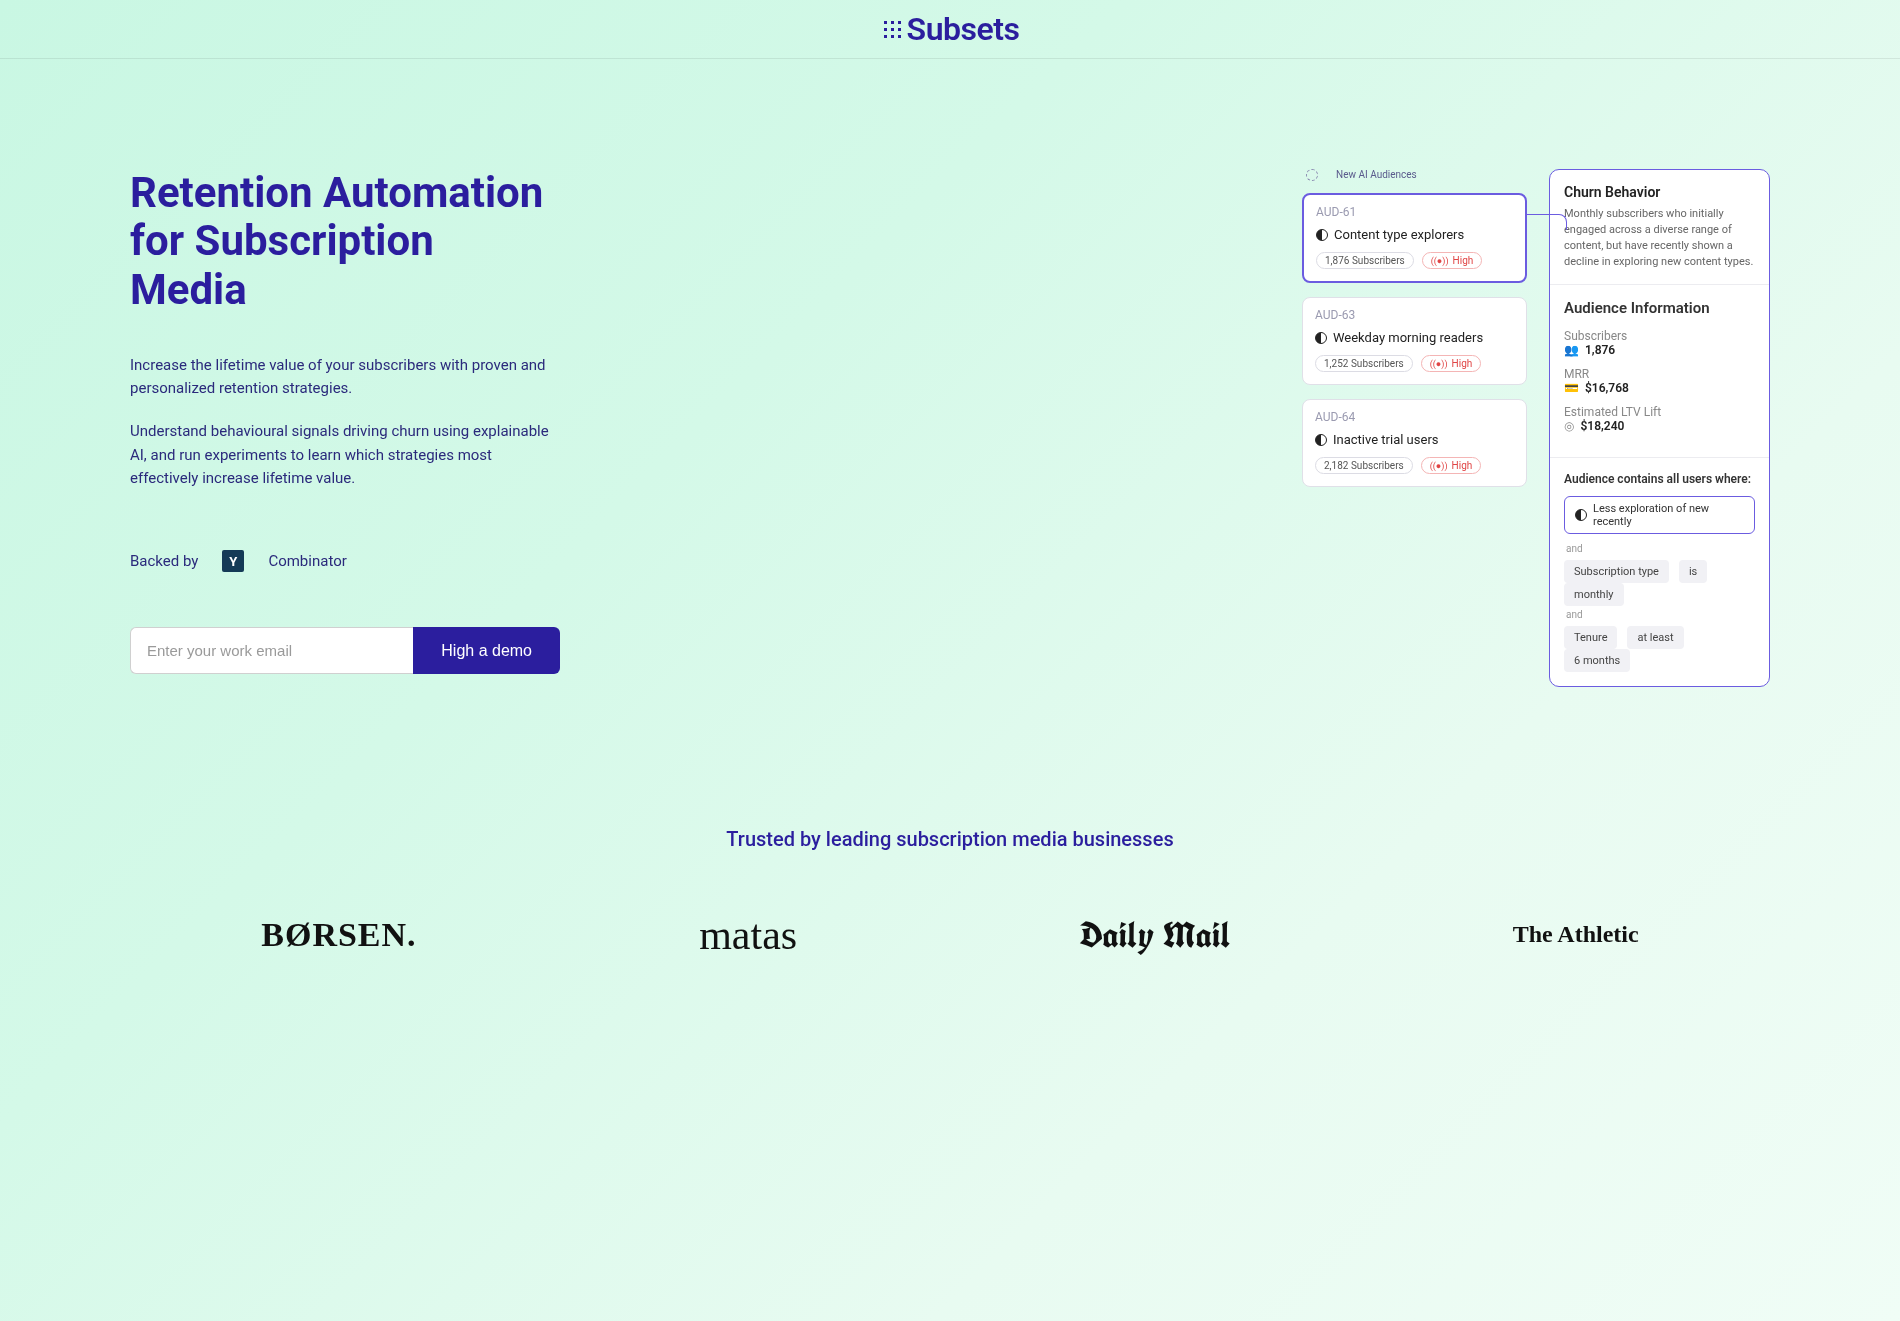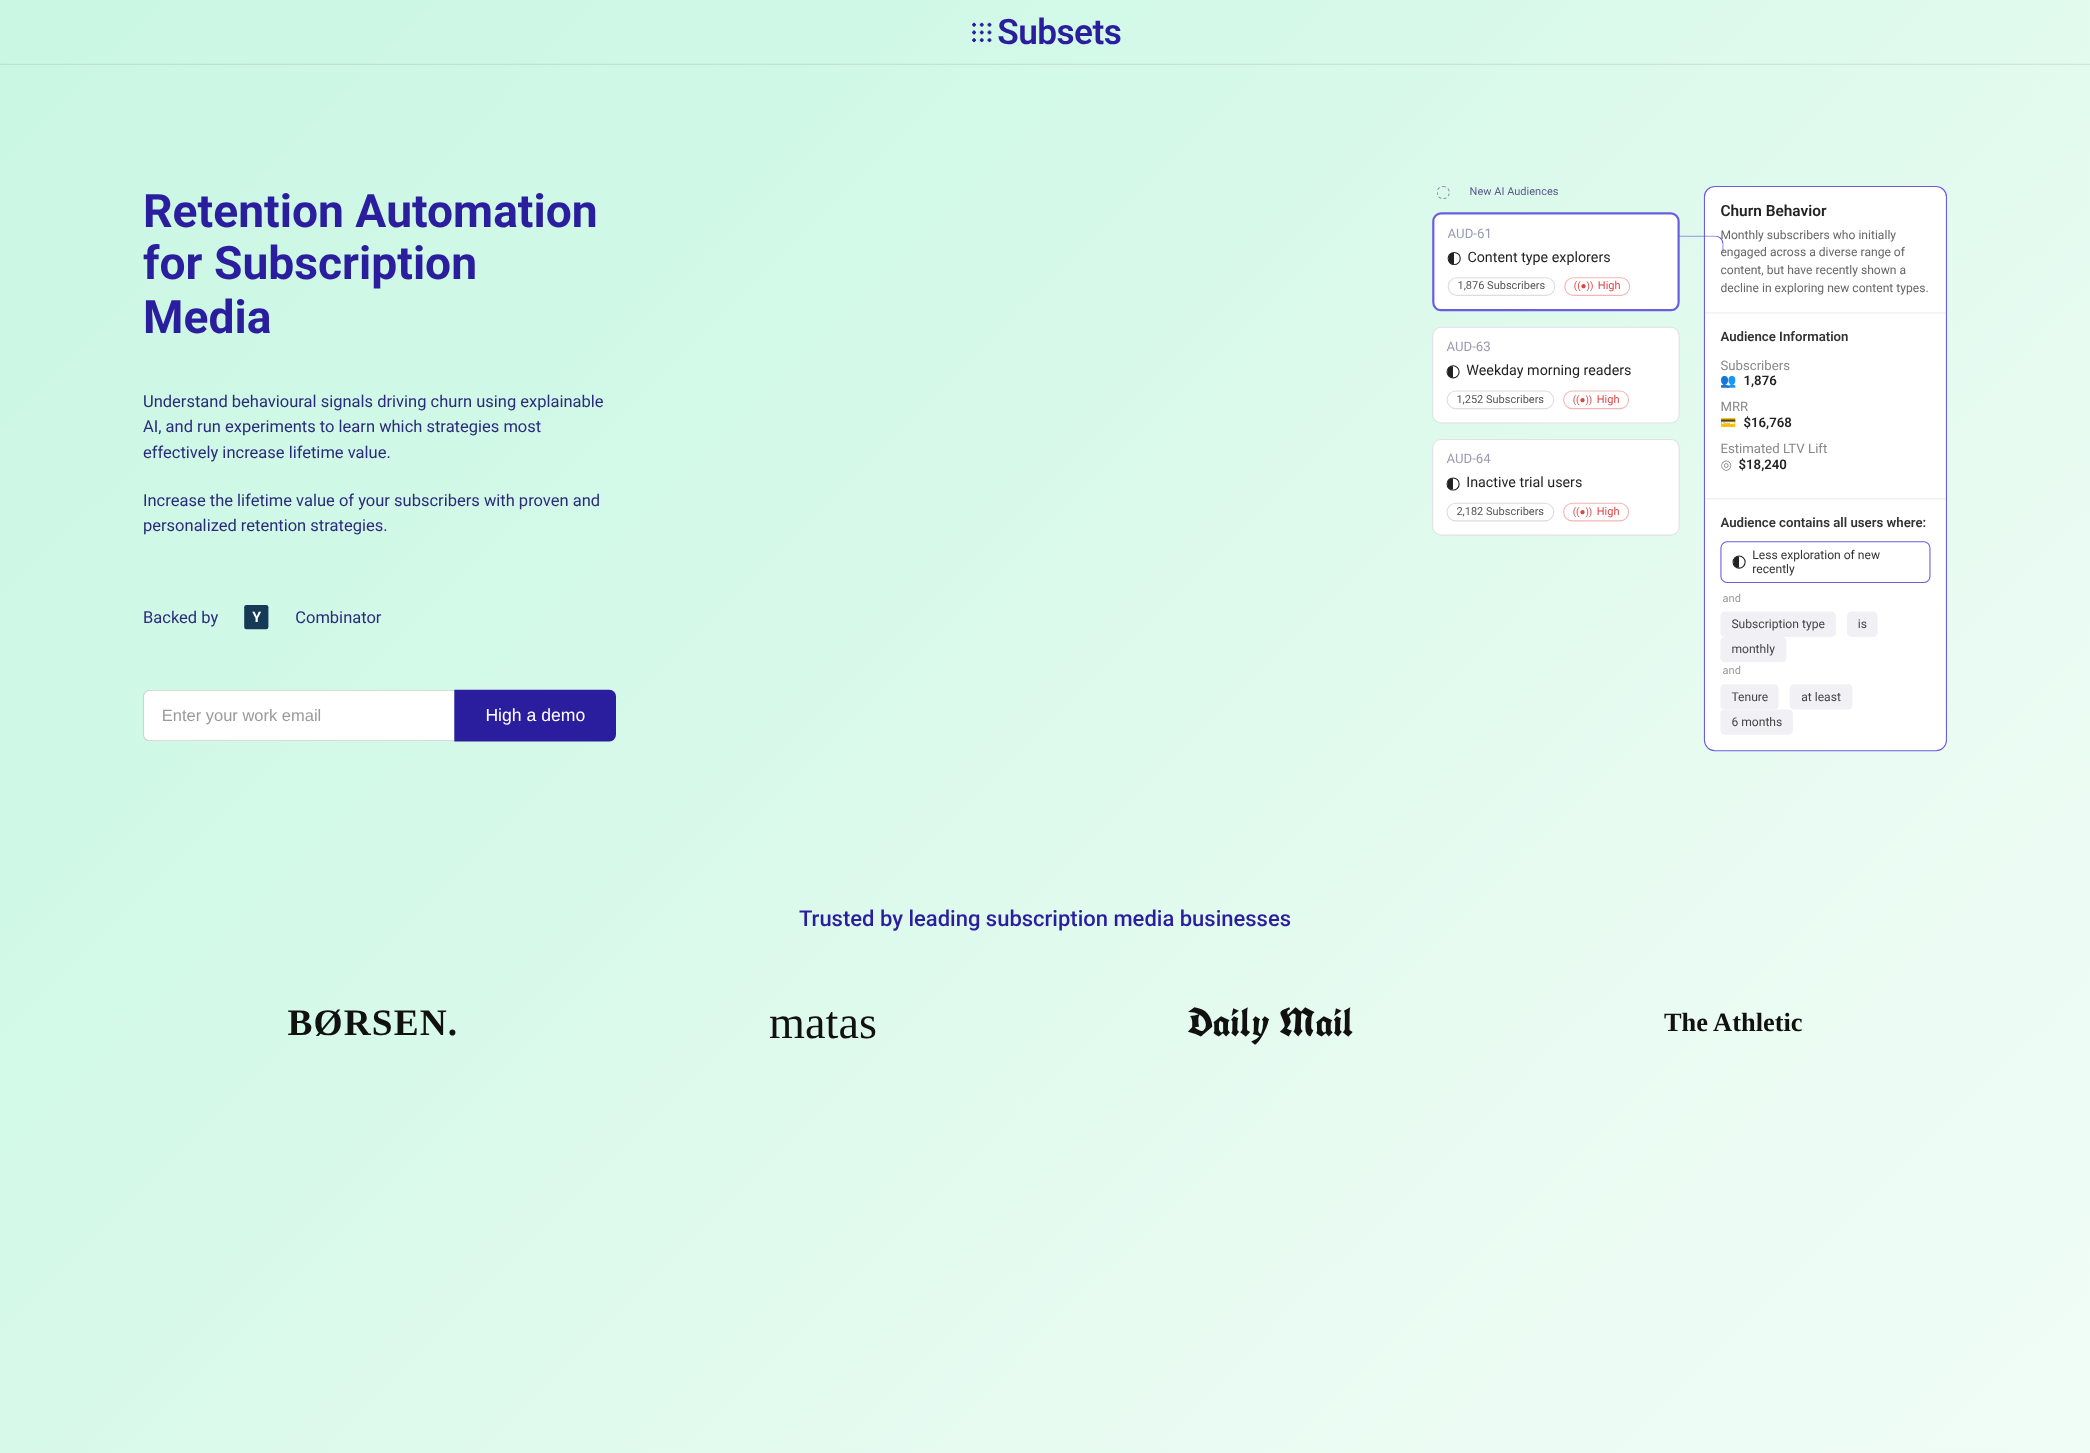--- a/index.html
+++ b/index.html
@@ -121,21 +121,21 @@
   width:221px;
   background:#fff;
   border:1.5px solid #6b5ce0;
   border-radius:10px;
   overflow:hidden;
 }
 .detail-section { padding:14px 14px; }
 .detail-title { font-size:14px;font-weight:600;color:#222;margin-bottom:6px; }
 .detail-desc { font-size:11px;line-height:1.45;color:#666; }
 .divider { border-top:1px solid #ececf0; }
-.sec-title { font-size:12px;font-weight:600;color:#333;margin-bottom:12px; }
+.sec-title { font-size:15px;font-weight:600;color:#333;margin-bottom:12px; }
 .info-row { display:flex;justify-content:space-between;align-items:flex-start;font-size:12px;margin-bottom:10px;flex-direction:column; }
 .info-label { color:#888; }
 .info-val { display:flex;align-items:center;gap:6px;color:#222;font-weight:600; }
 .info-val .mi { color:#888;font-size:12px;font-weight:400; }
 .rule-title { font-size:12px;font-weight:600;color:#333;margin-bottom:10px; }
 .rule-chip {
   display:inline-flex;align-items:center;gap:6px;
   border:1.5px solid #6b5ce0;border-radius:6px;
   padding:5px 10px;font-size:11px;color:#333;margin-bottom:6px;
 }
@@ -170,22 +170,22 @@
   </div>
 </header>
 
 <section class="hero">
   <div class="hero-left">
     <h1>
       <span>Retention Automation</span><br>
       <span>for Subscription Media</span>
     </h1>
     <div class="subtitle">
+      <p>Increase the lifetime value of your subscribers with proven and personalized retention strategies.</p>
       <p>Understand behavioural signals driving churn using explainable AI, and run experiments to learn which strategies most effectively increase lifetime value.</p>
-      <p>Increase the lifetime value of your subscribers with proven and personalized retention strategies.</p>
     </div>
     <div class="backed">
       <span>Backed by</span>
       <span class="yc-badge">Y</span>
       <span>Combinator</span>
     </div>
     <div class="cta-row">
       <input class="email-input" type="email" placeholder="Enter your work email" style="">
       <button class="cta-button">High a demo</button>
     </div>

